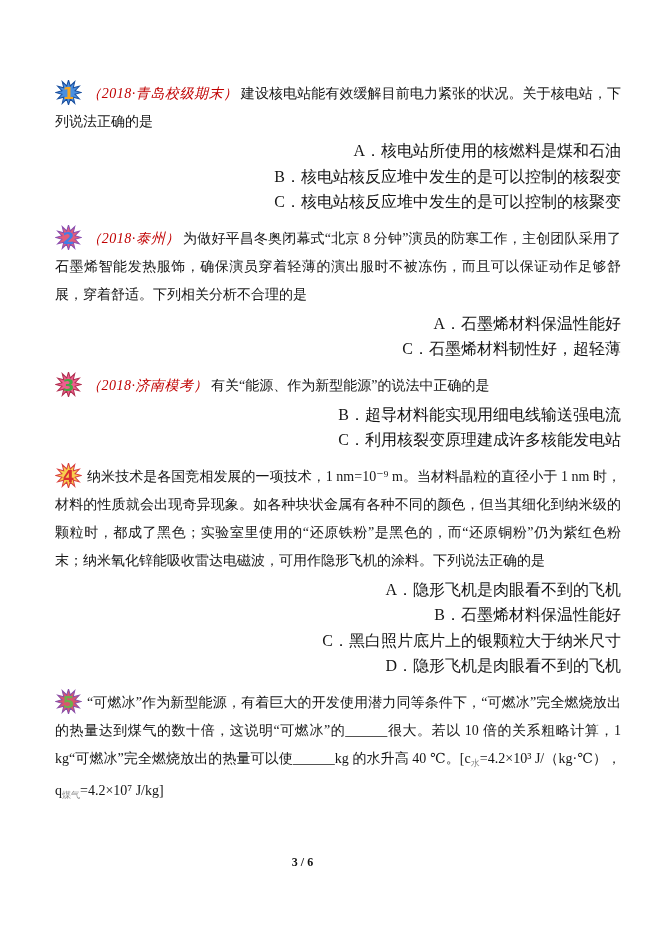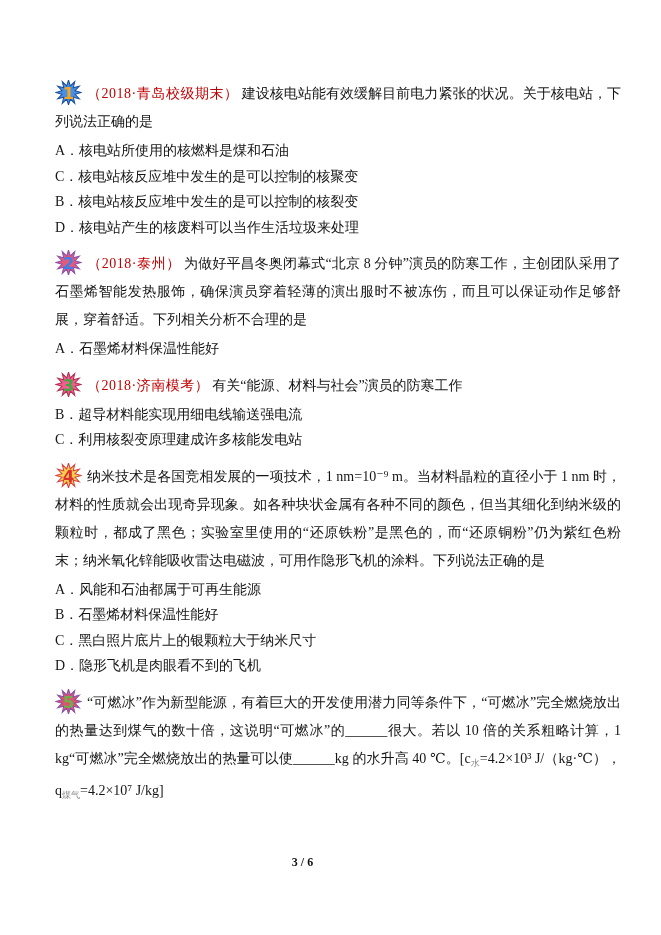--- a/index.html
+++ b/index.html
@@ -29,28 +29,29 @@
     vertical-align: -7px;
     margin-right: 5px;
   }
   .icon text {
     font-family: "DejaVu Sans", sans-serif;
     font-weight: bold;
     font-size: 16px;
   }
   .tag {
     color: #c00000;
+    font-style: italic;
     letter-spacing: 0.5px;
     margin-right: 3px;
   }
   .opts { margin-top: 2px; }
   .opt {
-    font-size: 14px;
+    font-size: 16px;
     line-height: 25.5px;
-    text-align: left;
+    text-align: right;
   }
   .sub {
     font-size: 9px;
     color: #8a8a8a;
     vertical-align: -3px;
   }
   .page-num {
     position: absolute;
     top: 855px; left: 0;
     width: 605px;
@@ -66,57 +67,57 @@
 <div class="doc">
 
   <div class="q">
     <p class="stem"><svg class="icon" viewBox="0 0 26 24">
           <polygon points="13,0 14.7,5.7 19,1.6 17.6,7.4 23.4,6 19.3,10.3 25,12 19.3,13.7 23.4,18 17.6,16.6 19,22.4 14.7,18.3 13,24 11.3,18.3 7,22.4 8.4,16.6 2.6,18 6.7,13.7 1,12 6.7,10.3 2.6,6 8.4,7.4 7,1.6 11.3,5.7" stroke-width="1" fill="#4a8fe0"></polygon>
           <polygon points="13,0 14.7,5.7 19,1.6 17.6,7.4 23.4,6 19.3,10.3 25,12 19.3,13.7 23.4,18 17.6,16.6 19,22.4 14.7,18.3 13,24 11.3,18.3 7,22.4 8.4,16.6 2.6,18 6.7,13.7 1,12 6.7,10.3 2.6,6 8.4,7.4 7,1.6 11.3,5.7" fill="none" stroke="#1a4f9e"></polygon>
           <text x="13" y="18" text-anchor="middle" fill="#f5a623">1</text>
         </svg><span class="tag">（2018·青岛校级期末）</span><span>建设核电站能有效缓解目前电力紧张的状况。关于核电站，下列说法正确的是</span></p>
     <div class="opts">
       <div class="opt">A．核电站所使用的核燃料是煤和石油</div>
+      <div class="opt">B．核电站核反应堆中发生的是可以控制的核裂变</div>
       <div class="opt">C．核电站核反应堆中发生的是可以控制的核聚变</div>
-      <div class="opt">B．核电站核反应堆中发生的是可以控制的核裂变</div>
-      <div class="opt">D．核电站产生的核废料可以当作生活垃圾来处理</div>
     </div>
   </div>
 
   <div class="q">
     <p class="stem"><svg class="icon" viewBox="0 0 26 24">
           <polygon points="13,0 14.7,5.7 19,1.6 17.6,7.4 23.4,6 19.3,10.3 25,12 19.3,13.7 23.4,18 17.6,16.6 19,22.4 14.7,18.3 13,24 11.3,18.3 7,22.4 8.4,16.6 2.6,18 6.7,13.7 1,12 6.7,10.3 2.6,6 8.4,7.4 7,1.6 11.3,5.7" fill="#e25c7a"></polygon>
           <polygon points="13,0 14.7,5.7 19,1.6 17.6,7.4 23.4,6 19.3,10.3 25,12 19.3,13.7 23.4,18 17.6,16.6 19,22.4 14.7,18.3 13,24 11.3,18.3 7,22.4 8.4,16.6 2.6,18 6.7,13.7 1,12 6.7,10.3 2.6,6 8.4,7.4 7,1.6 11.3,5.7" fill="none" stroke="#8a4fb0"></polygon>
           <text x="13" y="18" text-anchor="middle" fill="#3f7fe8">2</text>
         </svg><span class="tag">（2018·泰州）</span><span>为做好平昌冬奥闭幕式“北京 8 分钟”演员的防寒工作，主创团队采用了石墨烯智能发热服饰，确保演员穿着轻薄的演出服时不被冻伤，而且可以保证动作足够舒展，穿着舒适。下列相关分析不合理的是</span></p>
     <div class="opts">
       <div class="opt">A．石墨烯材料保温性能好</div>
+      <div class="opt">C．石墨烯材料韧性好，超轻薄</div>
     </div>
   </div>
 
   <div class="q">
     <p class="stem"><svg class="icon" viewBox="0 0 26 24">
           <polygon points="13,0 14.7,5.7 19,1.6 17.6,7.4 23.4,6 19.3,10.3 25,12 19.3,13.7 23.4,18 17.6,16.6 19,22.4 14.7,18.3 13,24 11.3,18.3 7,22.4 8.4,16.6 2.6,18 6.7,13.7 1,12 6.7,10.3 2.6,6 8.4,7.4 7,1.6 11.3,5.7" fill="#ef5f8f"></polygon>
           <polygon points="13,0 14.7,5.7 19,1.6 17.6,7.4 23.4,6 19.3,10.3 25,12 19.3,13.7 23.4,18 17.6,16.6 19,22.4 14.7,18.3 13,24 11.3,18.3 7,22.4 8.4,16.6 2.6,18 6.7,13.7 1,12 6.7,10.3 2.6,6 8.4,7.4 7,1.6 11.3,5.7" fill="none" stroke="#b03050"></polygon>
           <text x="13" y="18" text-anchor="middle" fill="#43a843">3</text>
-        </svg><span class="tag">（2018·济南模考）</span><span>有关“能源、材料与社会”演员的防寒工作</span></p>
+        </svg><span class="tag">（2018·济南模考）</span><span>有关“能源、作为新型能源”的说法中正确的是</span></p>
     <div class="opts">
       <div class="opt">B．超导材料能实现用细电线输送强电流</div>
       <div class="opt">C．利用核裂变原理建成许多核能发电站</div>
     </div>
   </div>
 
   <div class="q">
     <p class="stem"><svg class="icon" viewBox="0 0 26 24">
           <polygon points="13,0 14.7,5.7 19,1.6 17.6,7.4 23.4,6 19.3,10.3 25,12 19.3,13.7 23.4,18 17.6,16.6 19,22.4 14.7,18.3 13,24 11.3,18.3 7,22.4 8.4,16.6 2.6,18 6.7,13.7 1,12 6.7,10.3 2.6,6 8.4,7.4 7,1.6 11.3,5.7" fill="#f9cf4e"></polygon>
           <polygon points="13,0 14.7,5.7 19,1.6 17.6,7.4 23.4,6 19.3,10.3 25,12 19.3,13.7 23.4,18 17.6,16.6 19,22.4 14.7,18.3 13,24 11.3,18.3 7,22.4 8.4,16.6 2.6,18 6.7,13.7 1,12 6.7,10.3 2.6,6 8.4,7.4 7,1.6 11.3,5.7" fill="none" stroke="#d84040"></polygon>
           <text x="13" y="18" text-anchor="middle" fill="#d93030">4</text>
         </svg><span>纳米技术是各国竞相发展的一项技术，1 nm=10⁻⁹ m。当材料晶粒的直径小于 1 nm 时，材料的性质就会出现奇异现象。如各种块状金属有各种不同的颜色，但当其细化到纳米级的颗粒时，都成了黑色；实验室里使用的“还原铁粉”是黑色的，而“还原铜粉”仍为紫红色粉末；纳米氧化锌能吸收雷达电磁波，可用作隐形飞机的涂料。下列说法正确的是</span></p>
     <div class="opts">
-      <div class="opt">A．风能和石油都属于可再生能源</div>
+      <div class="opt">A．隐形飞机是肉眼看不到的飞机</div>
       <div class="opt">B．石墨烯材料保温性能好</div>
       <div class="opt">C．黑白照片底片上的银颗粒大于纳米尺寸</div>
       <div class="opt">D．隐形飞机是肉眼看不到的飞机</div>
     </div>
   </div>
 
   <div class="q">
     <p class="stem"><svg class="icon" viewBox="0 0 26 24">
           <polygon points="13,0 14.7,5.7 19,1.6 17.6,7.4 23.4,6 19.3,10.3 25,12 19.3,13.7 23.4,18 17.6,16.6 19,22.4 14.7,18.3 13,24 11.3,18.3 7,22.4 8.4,16.6 2.6,18 6.7,13.7 1,12 6.7,10.3 2.6,6 8.4,7.4 7,1.6 11.3,5.7" fill="#d9556d"></polygon>
           <polygon points="13,0 14.7,5.7 19,1.6 17.6,7.4 23.4,6 19.3,10.3 25,12 19.3,13.7 23.4,18 17.6,16.6 19,22.4 14.7,18.3 13,24 11.3,18.3 7,22.4 8.4,16.6 2.6,18 6.7,13.7 1,12 6.7,10.3 2.6,6 8.4,7.4 7,1.6 11.3,5.7" fill="none" stroke="#8a4fa8"></polygon>

